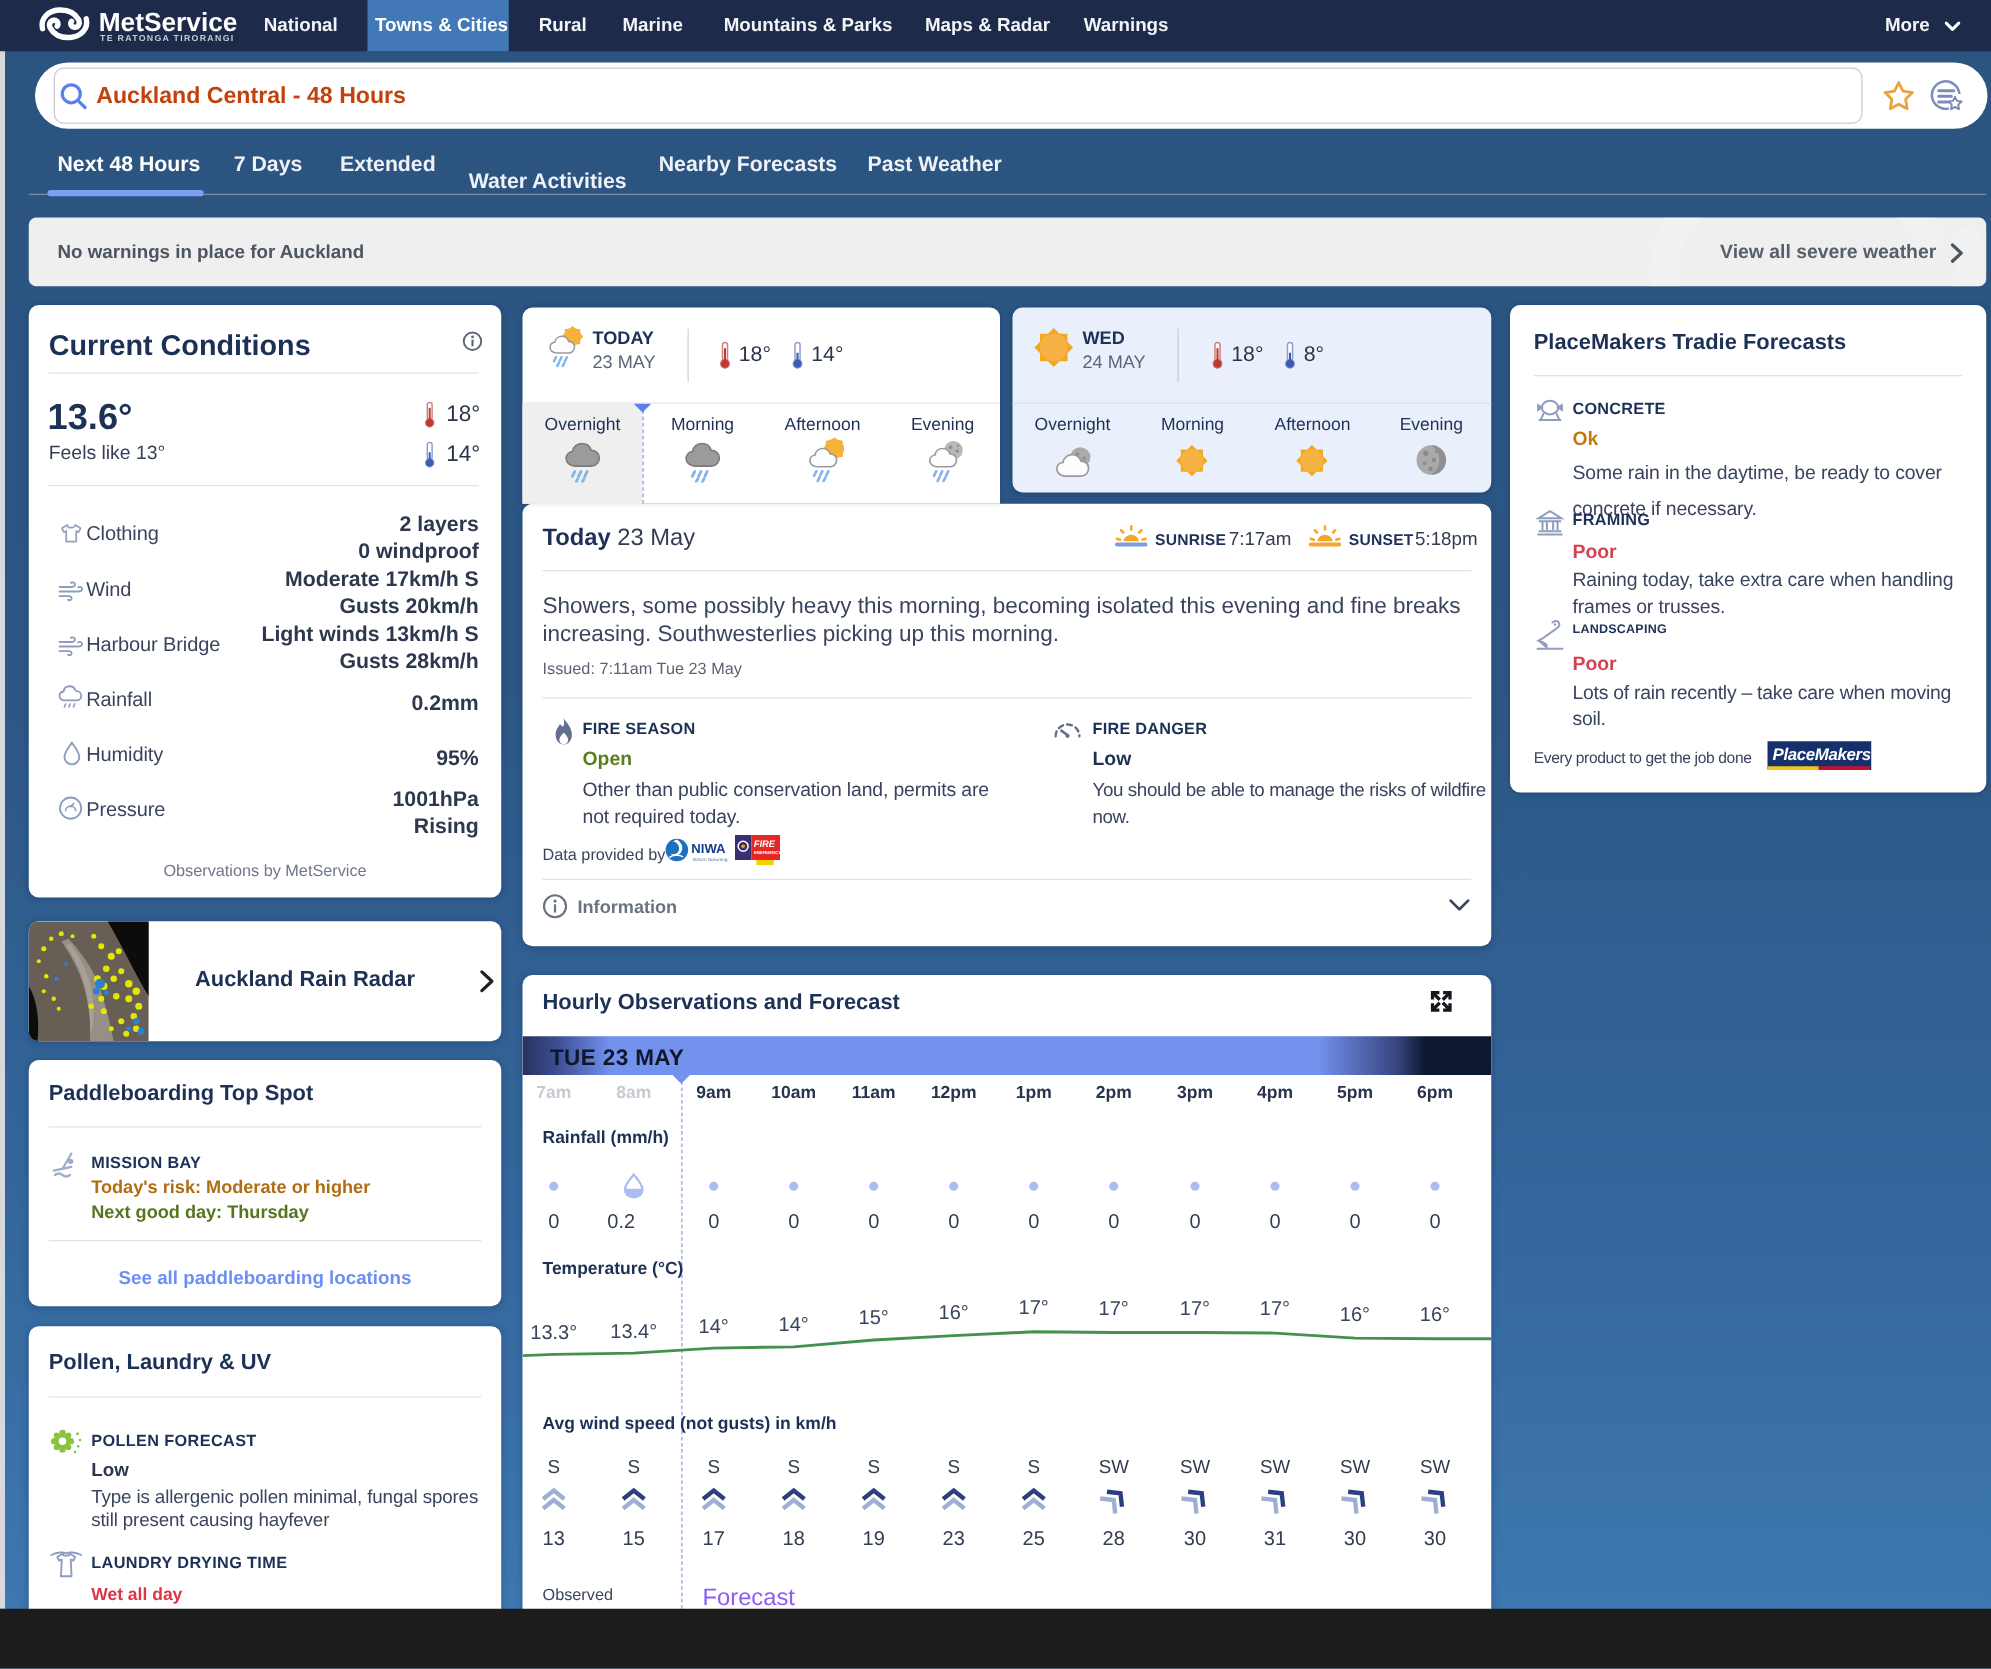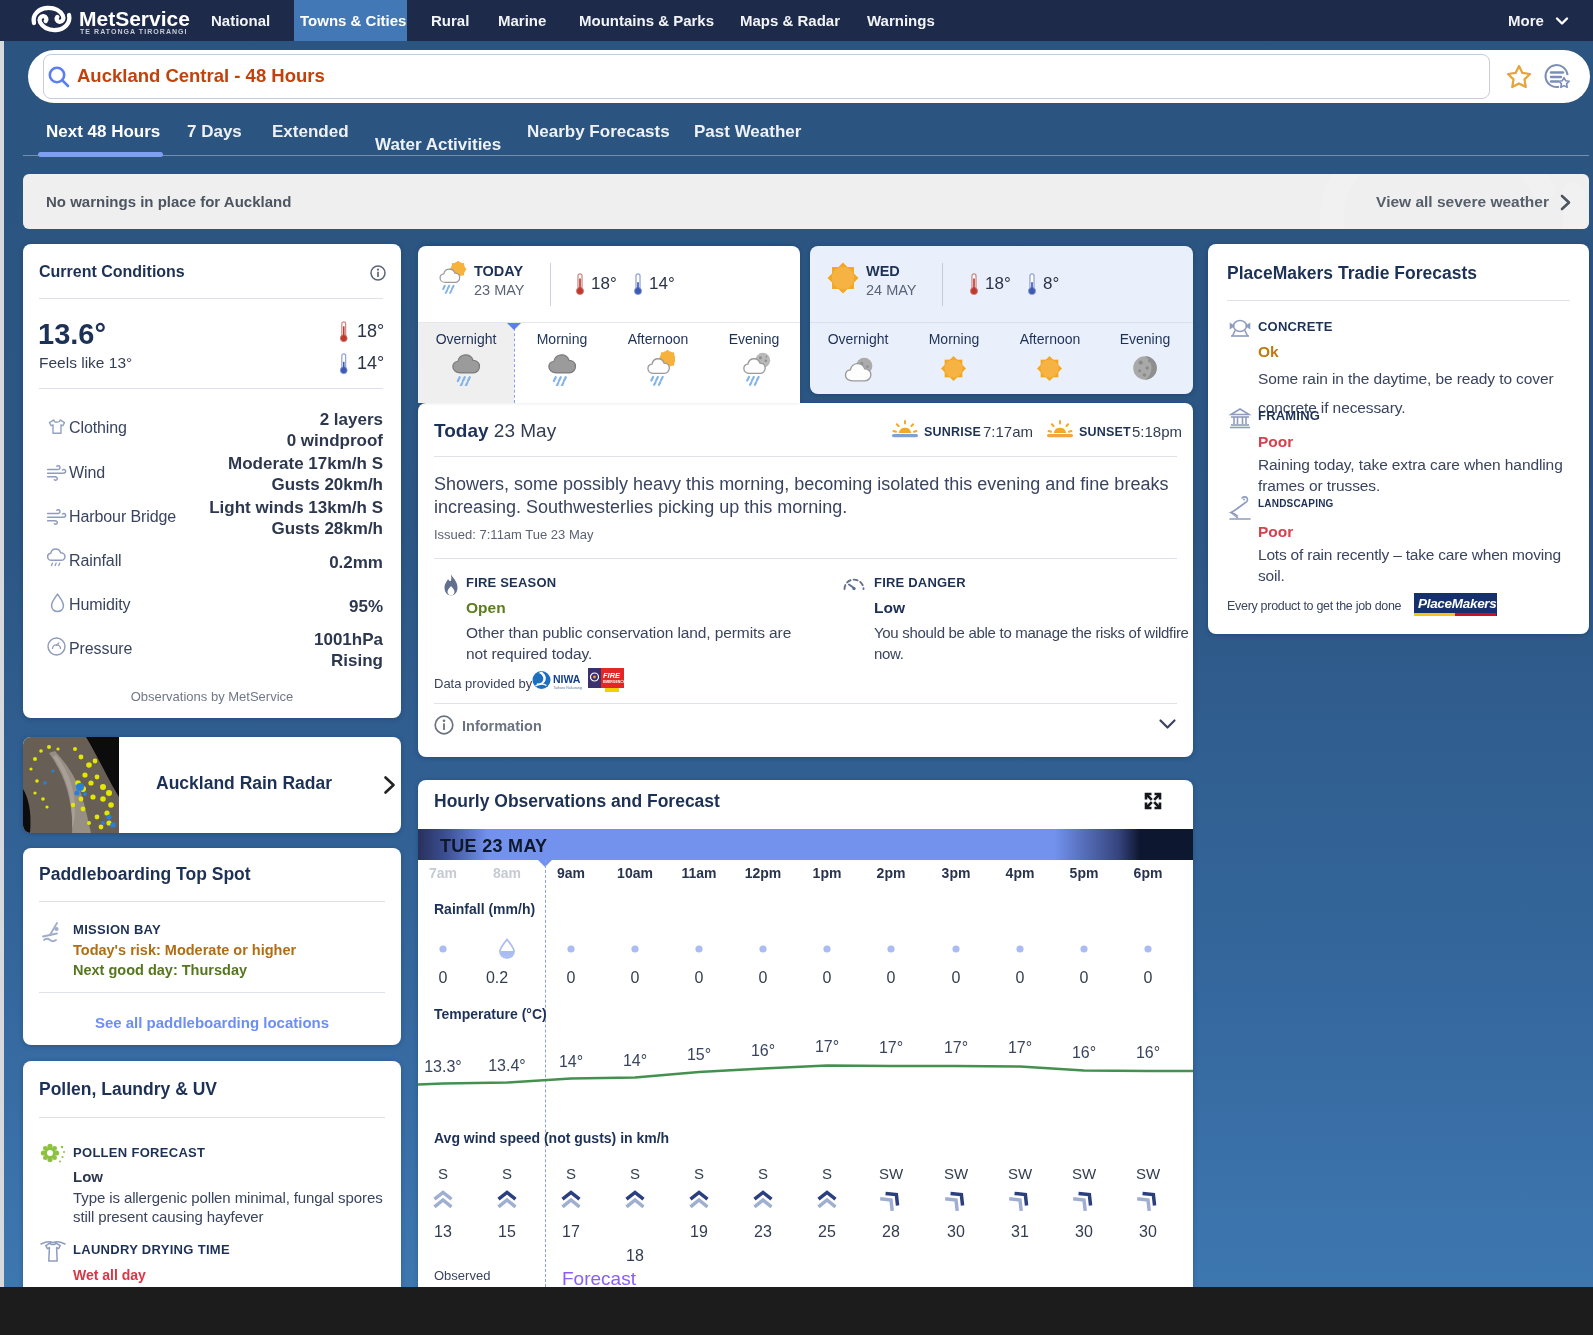--- a/index.html
+++ b/index.html
@@ -87,21 +87,21 @@
       </g>
     </svg>
     <div class="abs" style="left:23px;top:19px;font-size:15px;font-weight:bold;color:#4c5560;">No warnings in place for Auckland</div>
     <div class="abs" style="right:40px;top:19px;font-size:15.5px;font-weight:bold;color:#565f6a;">View all severe weather</div>
     <svg class="abs" style="right:18px;top:20px;" width="11" height="17" viewBox="0 0 11 17">
         <path d="M2,2 L9,8.5 L2,15" fill="none" stroke="#4c5560" stroke-width="2.6" stroke-linecap="round" stroke-linejoin="round"></path>
       </svg>
   </div>
 
   <div class="card" id="cc" style="left:23px;top:244px;width:378px;height:474px;">
-    <div class="abs navy" style="left:16px;top:19px;font-size:16px;font-weight:bold;">Current Conditions</div>
+    <div class="abs navy" style="left:16px;top:19px;font-size:23px;font-weight:bold;">Current Conditions</div>
     <svg class="abs" style="left:347px;top:21px;" width="16" height="16" viewBox="0 0 19 19">
       <circle cx="9.5" cy="9.5" r="8.3" fill="none" stroke="#5a6577" stroke-width="1.8"></circle>
       <circle cx="9.5" cy="5.4" r="1.35" fill="#5a6577"></circle>
         <rect x="8.5" y="8" width="2" height="6.2" fill="#5a6577"></rect>
     </svg>
     <div class="hr" style="left:16px;top:54px;width:344px;"></div>
     <div class="abs navy" style="left:15px;top:74px;font-size:29px;font-weight:bold;">13.6°</div>
     <div class="abs" style="left:16px;top:110px;font-size:15.5px;color:#333e57;">Feels like 13°</div>
     <svg class="abs" style="left:315px;top:77px;" width="11.5" height="22" viewBox="0 0 13 25">
         <use href="#thermo-r"></use>
@@ -643,21 +643,21 @@
       <use href="#wSW" x="462" y="1"></use>
       <use href="#wSW" x="527" y="1"></use>
       <use href="#wSW" x="591" y="1"></use>
       <use href="#wSW" x="655" y="1"></use>
       <use href="#wSW" x="719" y="1"></use>
     </svg>
     <div class="abs" style="top:443px;left:0;width:775px;font-size:16px;color:#333d52;">
       <span class="abs" style="left:-7px;width:64px;text-align:center;">13</span>
       <span class="abs" style="left:57px;width:64px;text-align:center;">15</span>
       <span class="abs" style="left:121px;width:64px;text-align:center;">17</span>
-      <span class="abs" style="left:185px;width:64px;text-align:center;margin-top:24px;">18</span>
+      <span class="abs" style="left:185px;width:64px;text-align:center;">18</span>
       <span class="abs" style="left:249px;width:64px;text-align:center;">19</span>
       <span class="abs" style="left:313px;width:64px;text-align:center;">23</span>
       <span class="abs" style="left:377px;width:64px;text-align:center;">25</span>
       <span class="abs" style="left:441px;width:64px;text-align:center;">28</span>
       <span class="abs" style="left:506px;width:64px;text-align:center;">30</span>
       <span class="abs" style="left:570px;width:64px;text-align:center;">31</span>
       <span class="abs" style="left:634px;width:64px;text-align:center;">30</span>
       <span class="abs" style="left:698px;width:64px;text-align:center;">30</span>
     </div>
     <div class="abs" style="left:16px;top:488px;font-size:13px;color:#3a445e;">Observed</div>

